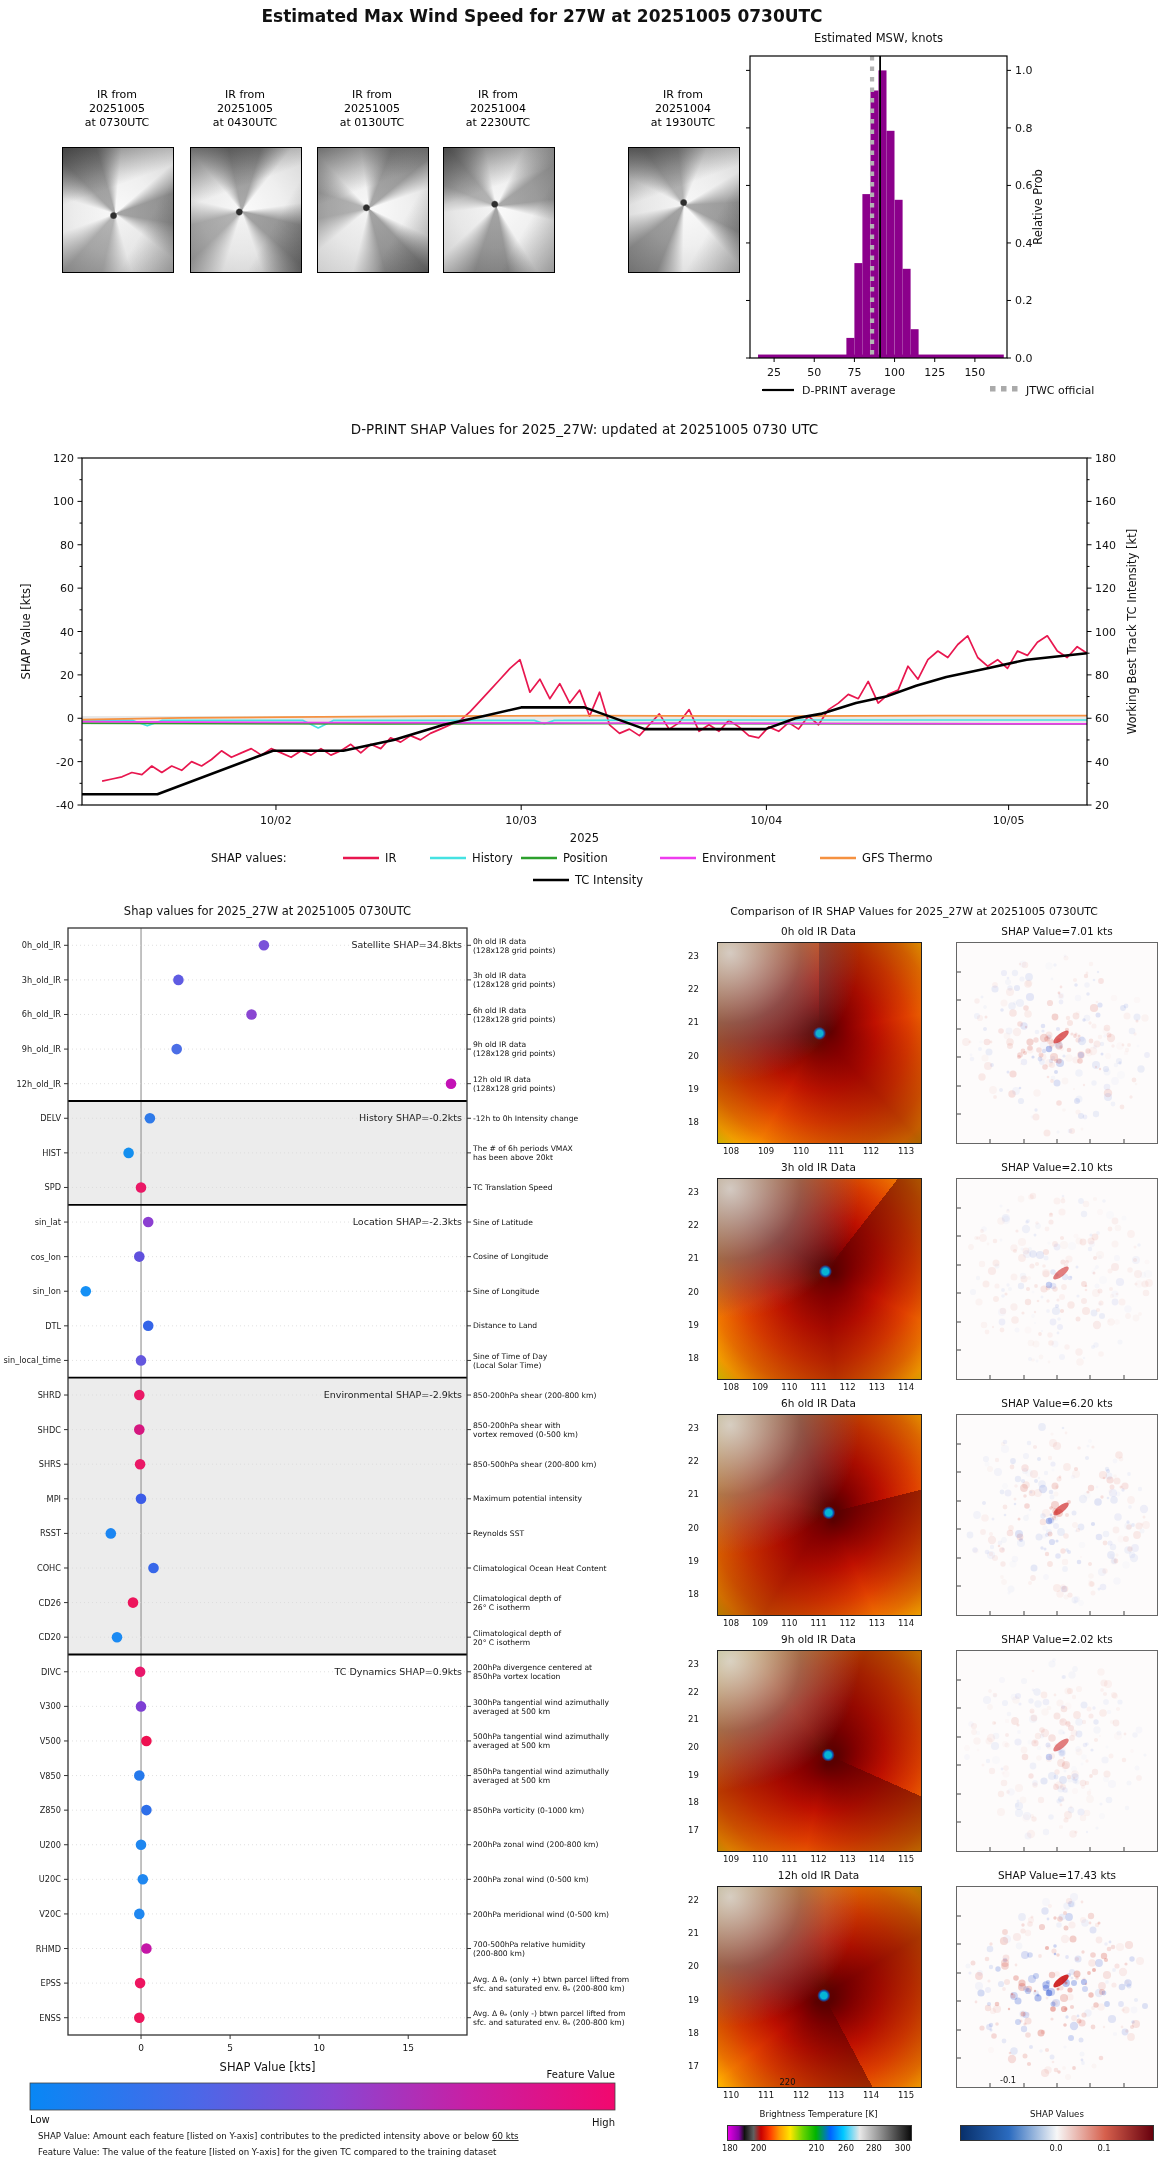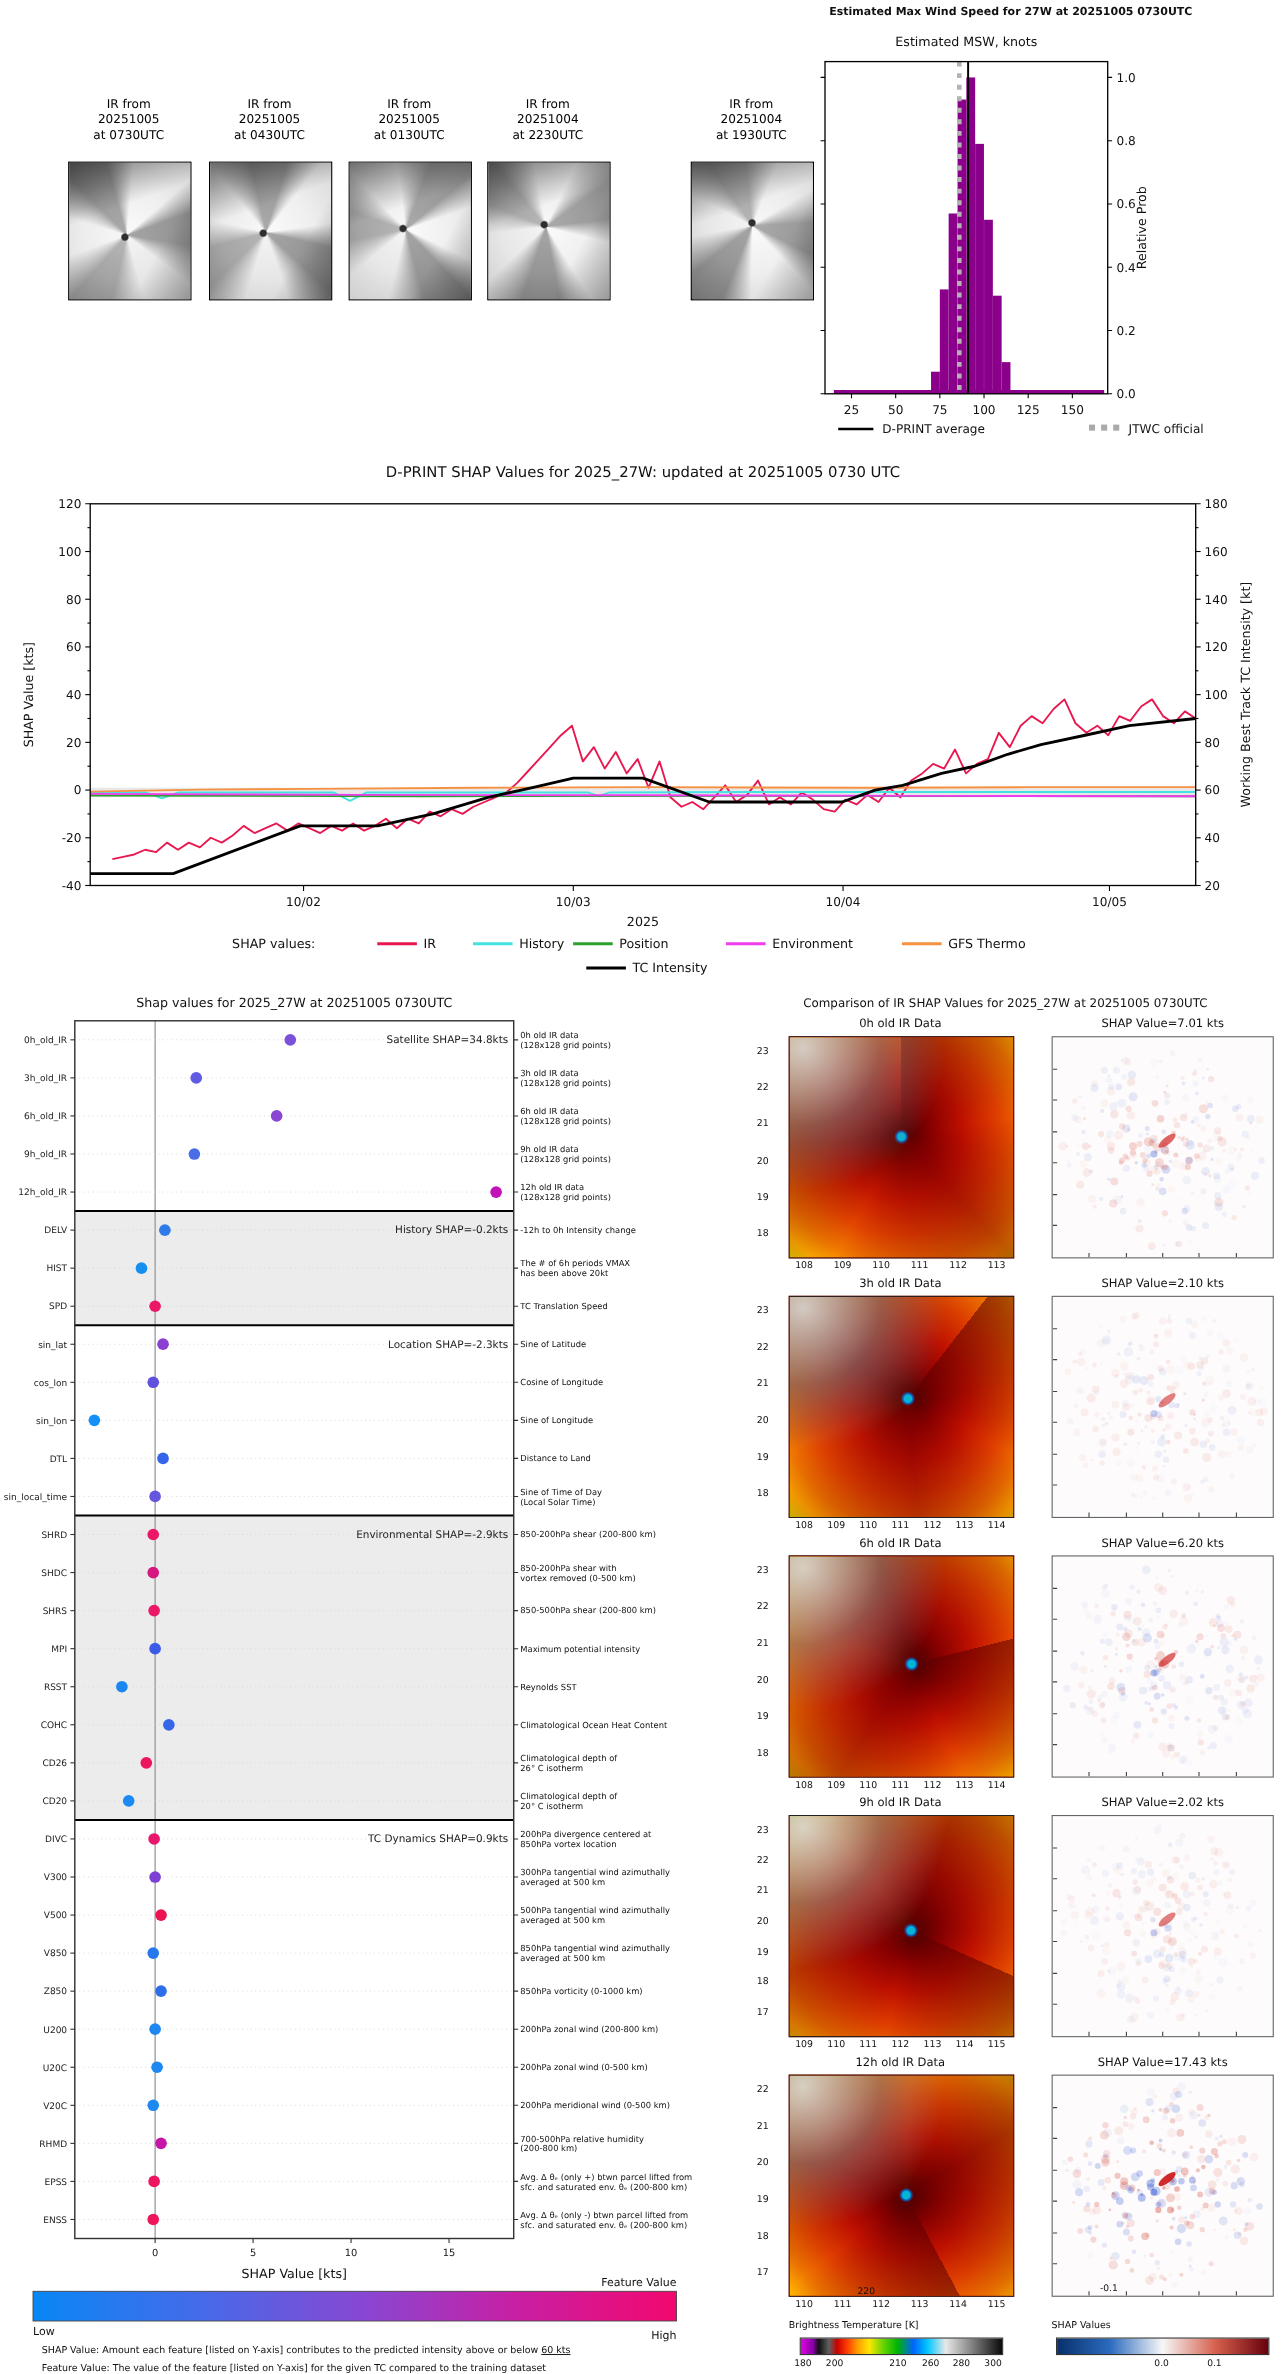--- a/index.html
+++ b/index.html
@@ -1,19 +1,19 @@
 <!DOCTYPE html>
 <html><head>
 <meta charset="utf-8">
 <style>
   html,body{margin:0;padding:0;background:#fff}
   .canvas{position:relative;width:1168px;height:2158px;background:#fff;
     font-family:"DejaVu Sans",sans-serif;color:#000;overflow:hidden}
-  .suptitle{position:absolute;left:0;top:6px;width:1084px;text-align:right;
-    font-size:10px;font-weight:600;color:#111}
+  .suptitle{position:absolute;left:0;top:6px;width:1084px;text-align:center;
+    font-size:17px;font-weight:600;color:#111}
   .tlabel{position:absolute;font-size:11px;line-height:1.27;text-align:center;color:#000}
   .timg{position:absolute;width:110px;height:124px;border:1px solid #000;overflow:hidden;background:#8a8a8a}
   .gswirl{position:absolute;left:-25%;top:-25%;width:150%;height:150%;transform:rotate(var(--rot,0deg));
     background:
       radial-gradient(circle at 47% 53%, #2e2e2e 0 2%, rgba(0,0,0,0) 3%),
       conic-gradient(from 20deg at 48% 52%, rgba(255,255,255,.65) 0 8%, rgba(90,90,90,.5) 14% 22%,
         rgba(245,245,245,.6) 30% 40%, rgba(110,110,110,.45) 48% 56%, rgba(250,250,250,.65) 64% 74%,
         rgba(100,100,100,.5) 82% 90%, rgba(255,255,255,.65) 96%),
       radial-gradient(circle at 48% 52%, #ededed 6%, #d2d2d2 32%, #9e9e9e 58%, #6f6f6f 78%, #474747 100%);}
   .timg::after{content:'';position:absolute;inset:0;
@@ -32,21 +32,21 @@
       radial-gradient(circle at 50% 47%, rgba(0,190,225,.95) 0 1.4%, rgba(0,100,210,.85) 2%, rgba(0,0,0,0) 2.8%),
       conic-gradient(from 0deg at 50% 47%, rgba(90,0,0,.55), rgba(255,120,0,0) 22%, rgba(130,0,0,.5) 38%,
         rgba(255,140,0,.05) 58%, rgba(100,0,0,.5) 74%, rgba(255,120,0,0) 100%),
       radial-gradient(circle at 50% 47%, #5a0000 4%, #8a0000 12%, #c01000 24%, #e04000 38%, #f07800 50%,
         #ffb000 58%, #d8d000 64%, #78c818 71%, #18a840 78%, #00c0c8 86%, #0070e0 93%, #003cb0 100%);}
   .irmap::after{content:'';position:absolute;inset:0;
       background:radial-gradient(circle at 6% 5%, rgba(215,215,215,.9), rgba(130,130,130,.55) 26%, rgba(0,0,0,0) 48%)}
   .shmap{position:absolute;width:200px;height:200px;border:1px solid #666;background:#fdfbfb;overflow:hidden}
   .mtick{position:absolute;font-size:8.5px;color:#111;text-align:center}
   .ytick{position:absolute;font-size:8.5px;color:#111;text-align:left}
-  .cblabel{position:absolute;font-size:8.6px;color:#111}
+  .cblabel{position:absolute;text-align:center;font-size:8.6px;color:#111}
   .cbar{position:absolute;height:14px;border:1px solid #333}
   .cb-bt{background:linear-gradient(90deg,#e400e4 0%,#8800a8 6%,#101010 9%,#606060 14%,#c80000 18%,
       #ff3c00 23%,#ff9900 28%,#ffe600 34%,#66d400 41%,#00b400 48%,#0064ff 56%,#00c8ff 63%,
       #e8e8e8 72%,#9a9a9a 82%,#4a4a4a 92%,#0a0a0a 100%)}
   .cb-shap{background:linear-gradient(90deg,#08306b 0%,#2b6bbf 25%,#f7f7f7 50%,#d6604d 75%,#67000d 100%)}
   .cbtick{position:absolute;font-size:8.3px;color:#111;text-align:center;width:34px;margin-left:-17px}
 </style>
 </head>
 <body>
 

